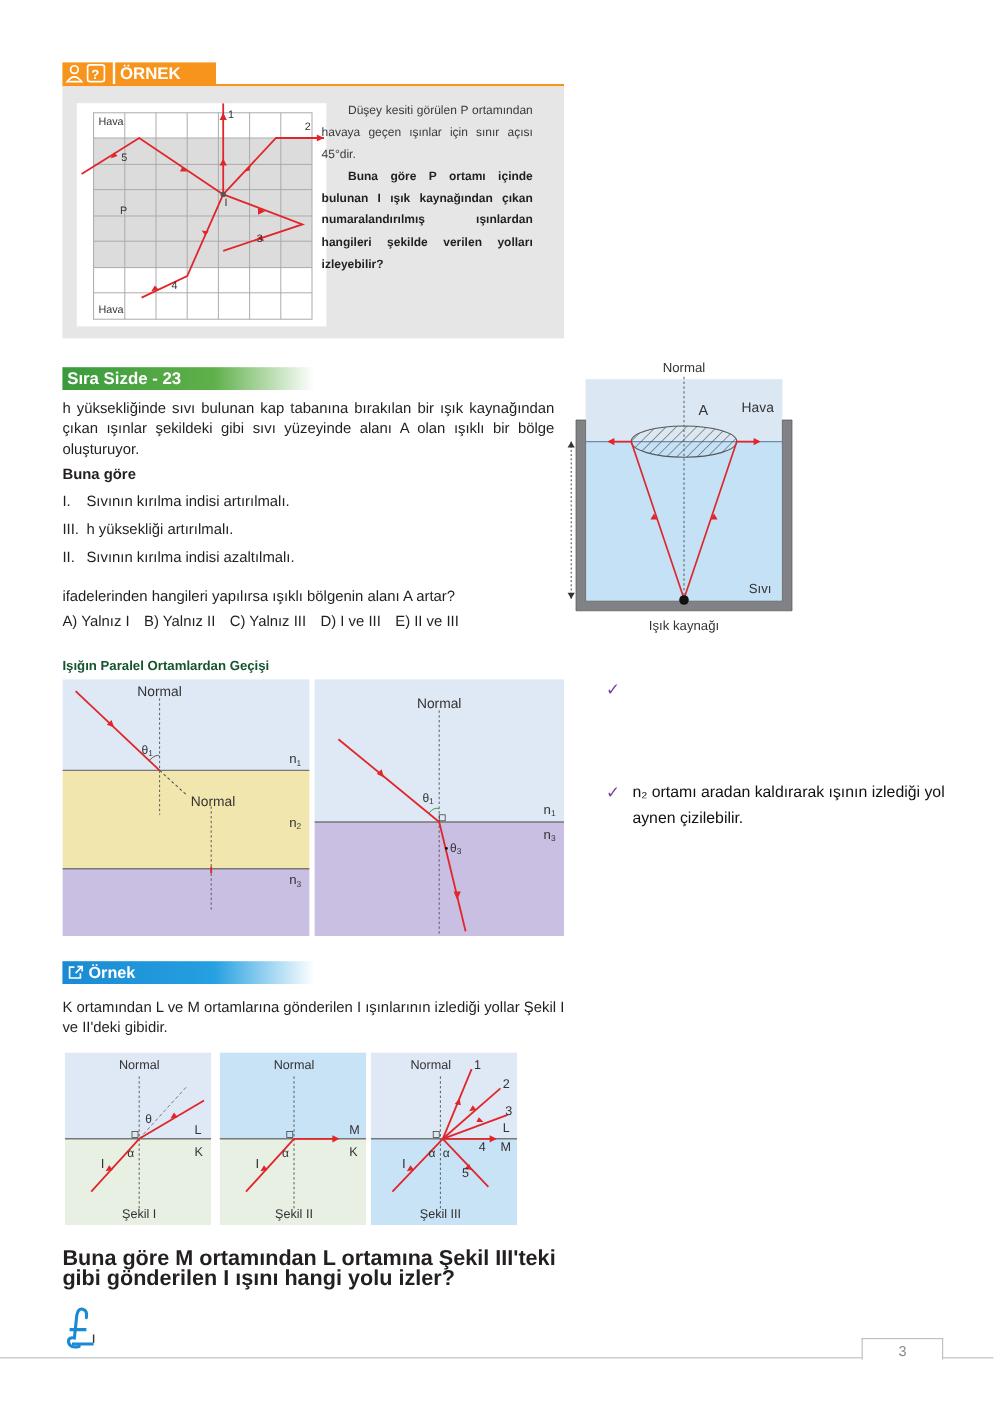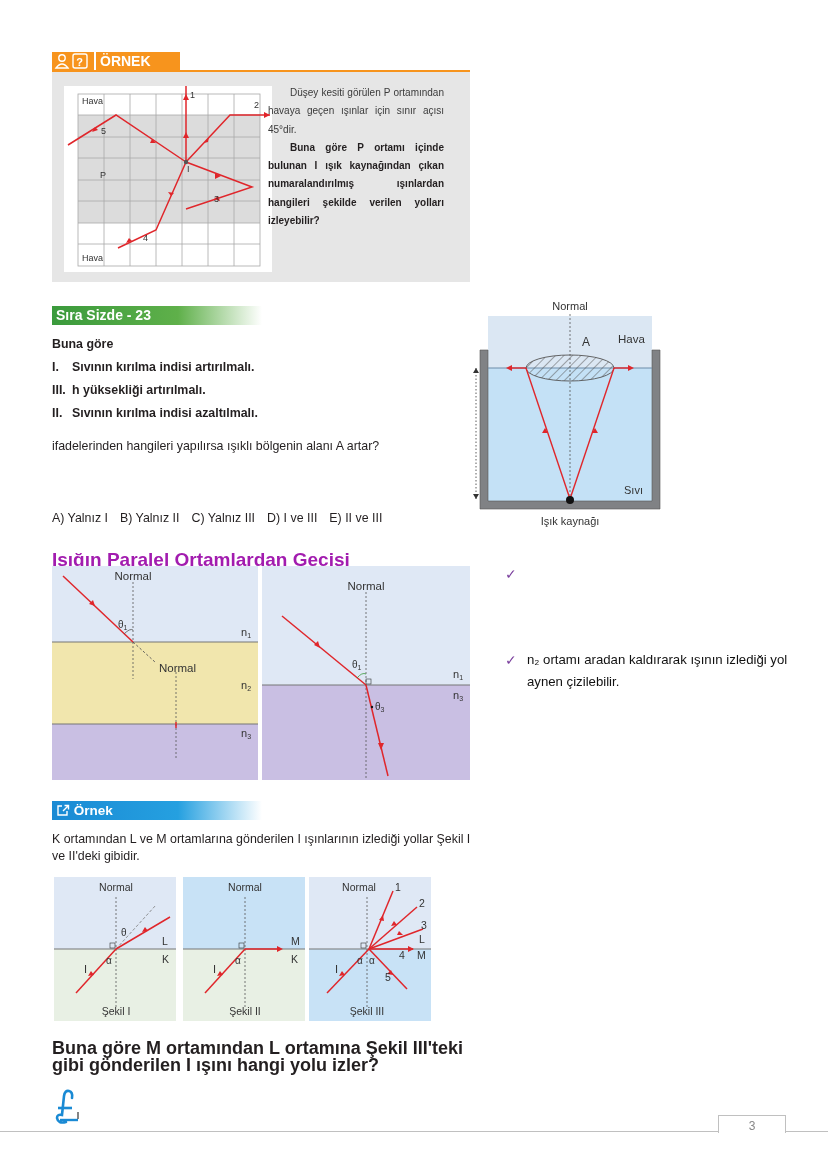--- a/index.html
+++ b/index.html
@@ -14,28 +14,28 @@
   .grid-card { left:64px; top:86px; width:208px; height:186px; background:#fff; }
   .ornek-text { left:268px; top:84px; width:176px; font-size:10px; line-height:18.3px; text-align:justify; color:#3a3a3a; }
   .ornek-text p { margin:0; text-indent:22px; }
   .ornek-text b { color:#231f20; }
 
   
   .sira-head { left:52px; top:306px; width:210px; height:19px; background:linear-gradient(90deg,#3a9a3c 0%, #5fb04a 60%, rgba(140,200,110,0) 100%); color:#fff; font-size:14px; font-weight:bold; line-height:19px; padding-left:4px; box-sizing:border-box; }
   .sira-text { left:52px; top:332px; width:410px; font-size:12.4px; line-height:17px; text-align:justify; }
   .sira-text p { margin:0; }
   .sira-text .bold { font-weight:bold; margin-top:4px; }
-  .sira-text .item { margin-top:6px;font-weight:bold; }
+  .sira-text .item { margin-top:6px; }
   .sira-text .q { font-weight:normal; margin-top:16px; }
   .choices { left:52px; top:511px; font-size:12.4px; display:flex; gap:12px;justify-content:flex-end; }
 
   .cup-fig { left:470px; top:296px; width:200px; height:240px; }
 
   
-  .par-title { left:52px; top:549px; font-size:19px; font-weight:bold; color:#a21caf; }
+  .par-title { left:52px; top:549px; font-size:11px; font-weight:bold; color:#14532d; }
   .par-fig1 { left:52px; top:566px; width:206px; height:214px; }
   .par-fig2 { left:262px; top:566px; width:208px; height:214px; }
   .bullets { left:505px; top:563px; width:290px; font-size:13.2px; line-height:22px; color:#111; }
   .bullet { position:relative; padding-left:22px; }
   .bullet .chk { position:absolute; left:0; top:0; color:#7a3f9d; font-size:14px; }
   .bullet2 { margin-top:86px; }
 
   
   .ornek2-head { left:52px; top:801px; width:210px; height:19px; background:linear-gradient(90deg,#1a8ad4 0%, #25a0e0 60%, rgba(120,200,240,0) 100%); color:#fff; font-size:13.5px; font-weight:bold; line-height:19px; padding-left:4px; box-sizing:border-box; }
   .ornek2-text { left:52px; top:831px; width:420px; font-size:12.4px; line-height:17px; }
@@ -114,20 +114,21 @@
   </svg>
 </div>
 
 <div class="abs ornek-text">
   <p>Düşey kesiti görülen P ortamından havaya geçen ışınlar için sınır açısı 45°dir.</p>
   <p><b>Buna göre P ortamı içinde bulunan I ışık kaynağından çıkan numaralandırılmış ışınlardan hangileri şekilde verilen yolları izleyebilir?</b></p>
 </div>
 
 <div class="abs sira-head">Sıra Sizde - 23</div>
 <div class="abs sira-text">
+  <p>h yüksekliğinde sıvı bulunan kap tabanına bırakılan bir ışık kaynağından çıkan ışınlar şekildeki gibi sıvı yüzeyinde alanı A olan ışıklı bir bölge oluşturuyor.</p>
   <p class="bold">Buna göre</p>
   <p class="item"><span style="display:inline-block;width:20px">I.</span><span>Sıvının kırılma indisi artırılmalı.</span></p>
   <p class="item"><span style="display:inline-block;width:20px">III.</span><span>h yüksekliği artırılmalı.</span></p>
   <p class="item"><span style="display:inline-block;width:20px">II.</span><span>Sıvının kırılma indisi azaltılmalı.</span></p>
   <p class="q">ifadelerinden hangileri yapılırsa ışıklı bölgenin alanı A artar?</p>
 </div>
 <div class="abs choices">
   <span>A) Yalnız I</span>
   <span>B) Yalnız II</span>
   <span>C) Yalnız III</span>

